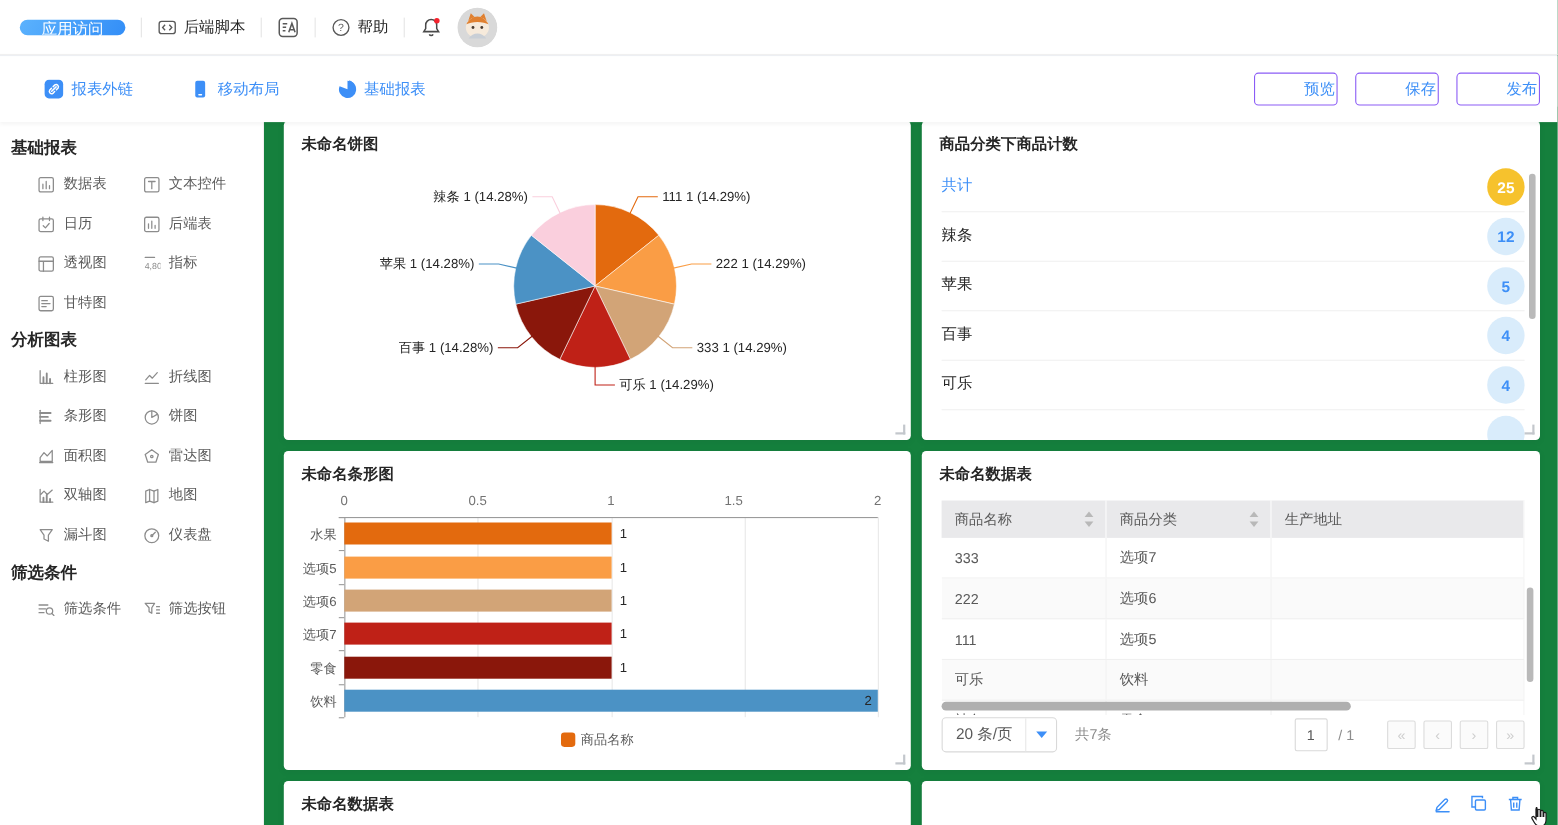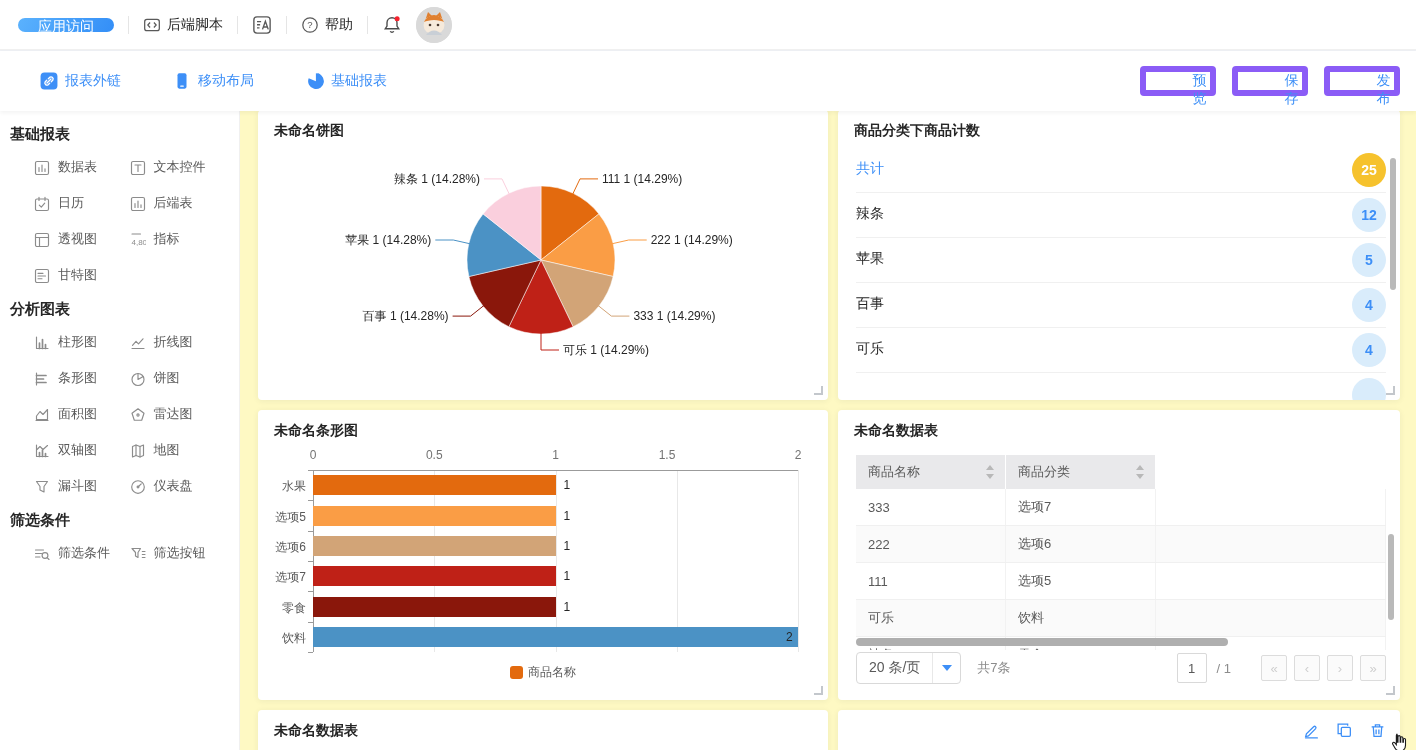--- a/index.html
+++ b/index.html
@@ -20,33 +20,33 @@
   .hbtn { display:flex; align-items:center; gap:6px; font-size:14px; color:#262626; cursor:pointer; }
   .avatar { width:36px; height:36px; border-radius:50%; background:#DADADA; overflow:hidden; display:block; }
 
   
   .toolbar { position:absolute; left:0; top:51px; width:1416px; height:60px; background:#fff;
              display:flex; align-items:center; justify-content:space-between; padding:0 16px 0 40px;
              box-shadow:0 2px 4px rgba(0,0,0,0.05); z-index:20; }
   .toolbar-left { display:flex; align-items:center; gap:52px; }
   .tool { display:flex; align-items:center; gap:7px; color:#3D8FF7; font-size:14px; cursor:pointer; }
   .toolbar-right { display:flex; align-items:center; gap:16px; }
-  .btn-outline { width:76px; height:30px; background:#fff; border:6px solid #8b5cf6; border-radius:4px;
+  .btn-outline { width:76px; height:30px; background:#fff; border:1px solid #8b5cf6; border-radius:4px;
                  color:#3D8FF7; font-size:14px; cursor:pointer; font-family:inherit;padding-left:43px; }
 
   
   .sidebar { position:absolute; left:0; top:97px; width:240px; height:653px; background:#fff;
              border-right:1px solid #F0F0F0; padding:18px 14px 0 10px; overflow:hidden; }
   .side-section-title { font-size:15px; font-weight:bold; color:#262626; margin:10px 0 14px 0; }
   .side-grid { display:grid; grid-template-columns:1fr 1fr; row-gap:18px; margin-bottom:16px; padding-left:24px; }
   .side-item { display:flex; align-items:flex-end; gap:8px; font-size:13px; color:#5A5A5A; cursor:grab; }
   .side-item .icn { width:16px; height:16px; flex:0 0 16px; }
 
   
-  .canvas { position:absolute; left:240px; top:97px; width:1176px; height:653px; background:#fef9c3; overflow:hidden; }
+  .canvas { position:absolute; left:240px; top:97px; width:1176px; height:653px; background:#15803d; overflow:hidden; }
   .card { position:absolute; background:#fff; border-radius:4px; box-shadow:0 1px 6px rgba(31,45,61,0.07); }
   .card-title { position:absolute; left:16px; top:12px; font-size:14px; font-weight:bold; color:#262626; }
   .resize-handle { position:absolute; right:5px; bottom:5px; width:9px; height:9px;
                    border-right:2px solid #C3C7CC; border-bottom:2px solid #C3C7CC; cursor:nwse-resize; }
 
   #card-pie   { left:18px;  top:13px;  width:570px; height:290px; }
   #card-count { left:598px; top:13px;  width:562px; height:290px; }
   #card-bar   { left:18px;  top:313px; width:570px; height:290px; }
   #card-table { left:598px; top:313px; width:562px; height:290px; }
   #card-bl    { left:18px;  top:613px; width:570px; height:60px; }
@@ -557,20 +557,23 @@
           </div>
           <div class="tbl-hcell" style="width: 150px;">
             <span>商品分类</span>
             <span>
               <svg class="sort-ic" width="10" height="16" viewBox="0 0 10 16">
                 <polygon points="5,1 9,6 1,6" fill="#B8B8B8"></polygon>
                 <polygon points="5,15 9,10 1,10" fill="#B8B8B8"></polygon>
               </svg>
             </span>
           </div>
+          <div class="tbl-hcell" style="width: 230px;">
+            <span>生产地址</span>
+          </div>
         </div>
       <div class="tbl-body" id="tbl-body">
           <div class="tbl-row">
             <div class="tbl-cell" style="width: 150px;">333</div>
             <div class="tbl-cell" style="width: 150px;">选项7</div>
             <div class="tbl-cell" style="width: 230px;"></div>
           </div>
           <div class="tbl-row alt">
             <div class="tbl-cell" style="width: 150px;">222</div>
             <div class="tbl-cell" style="width: 150px;">选项6</div>

